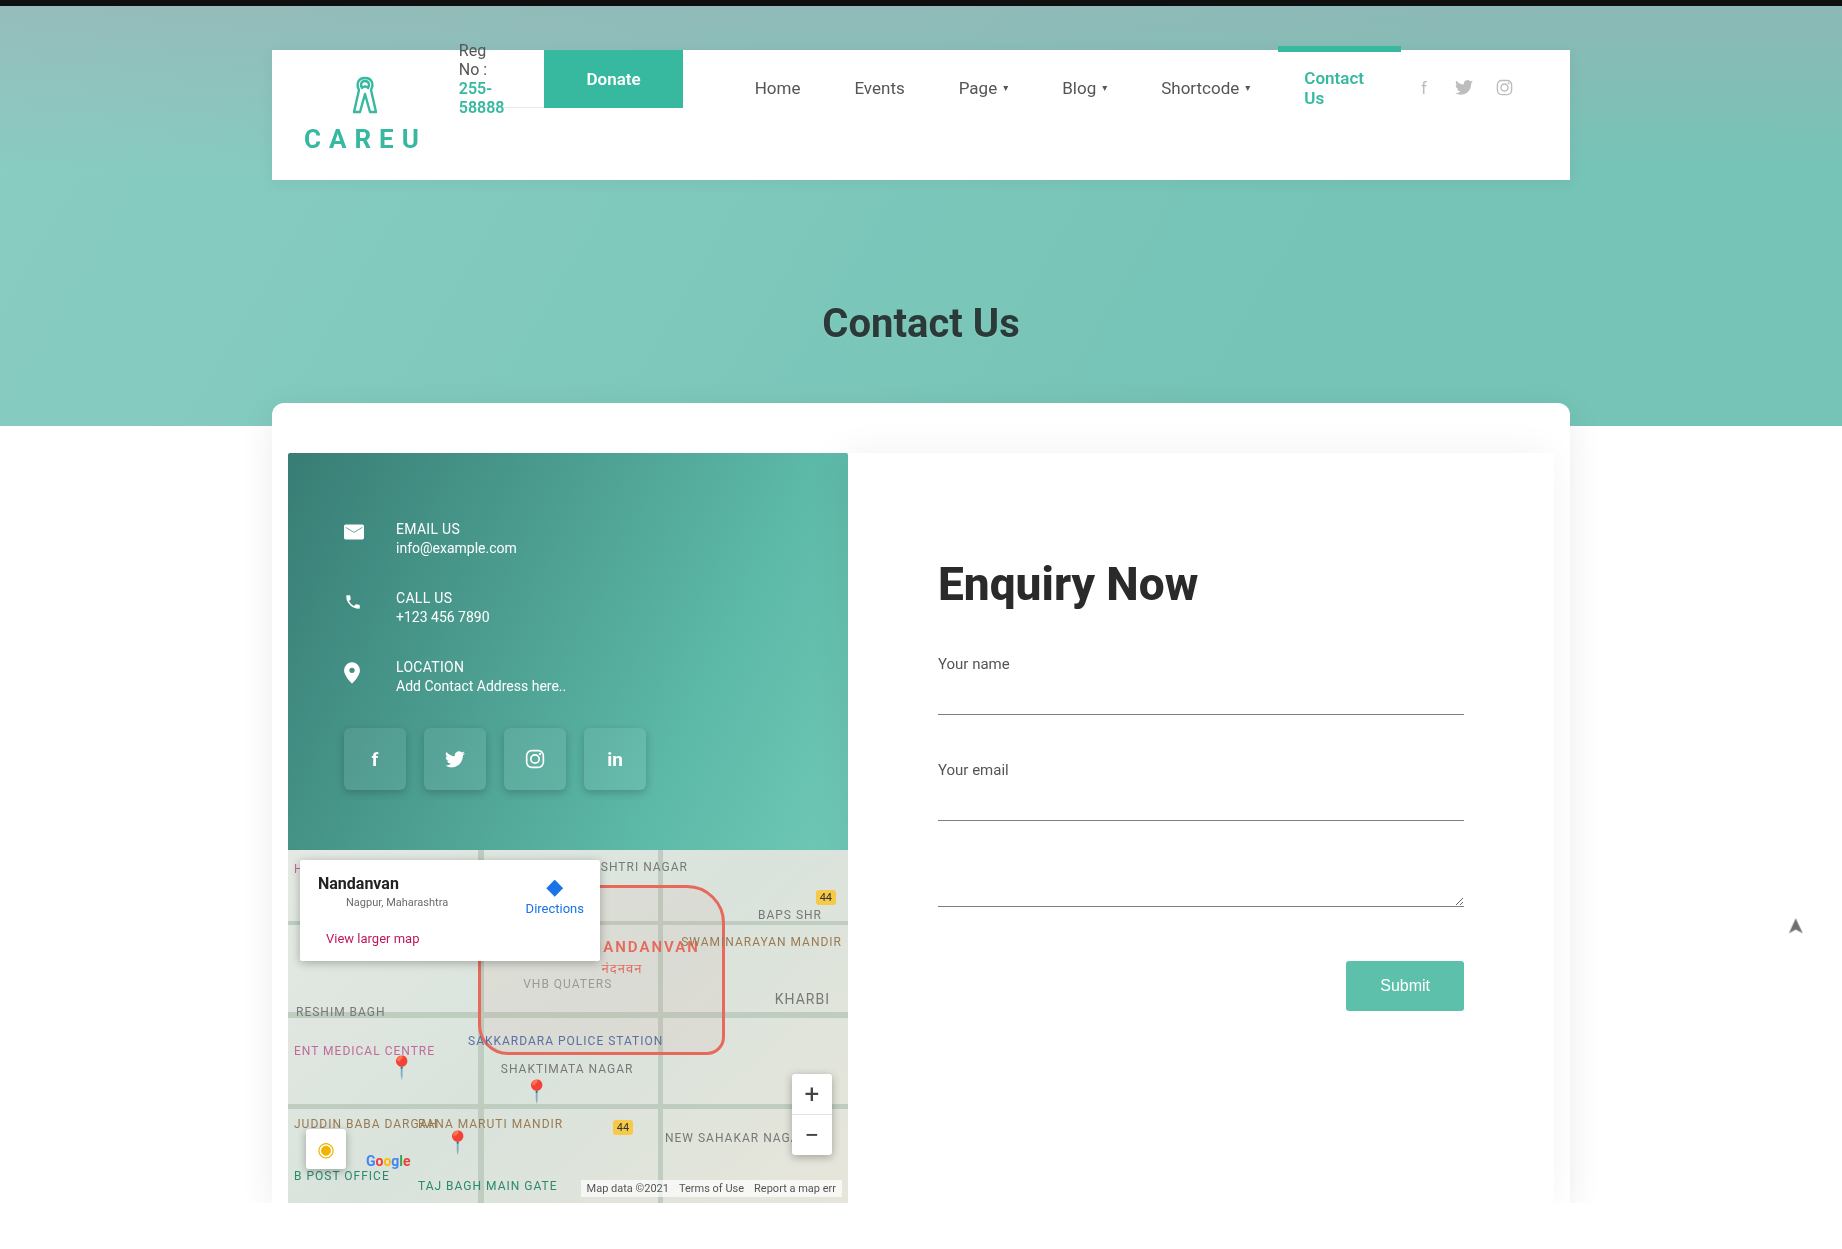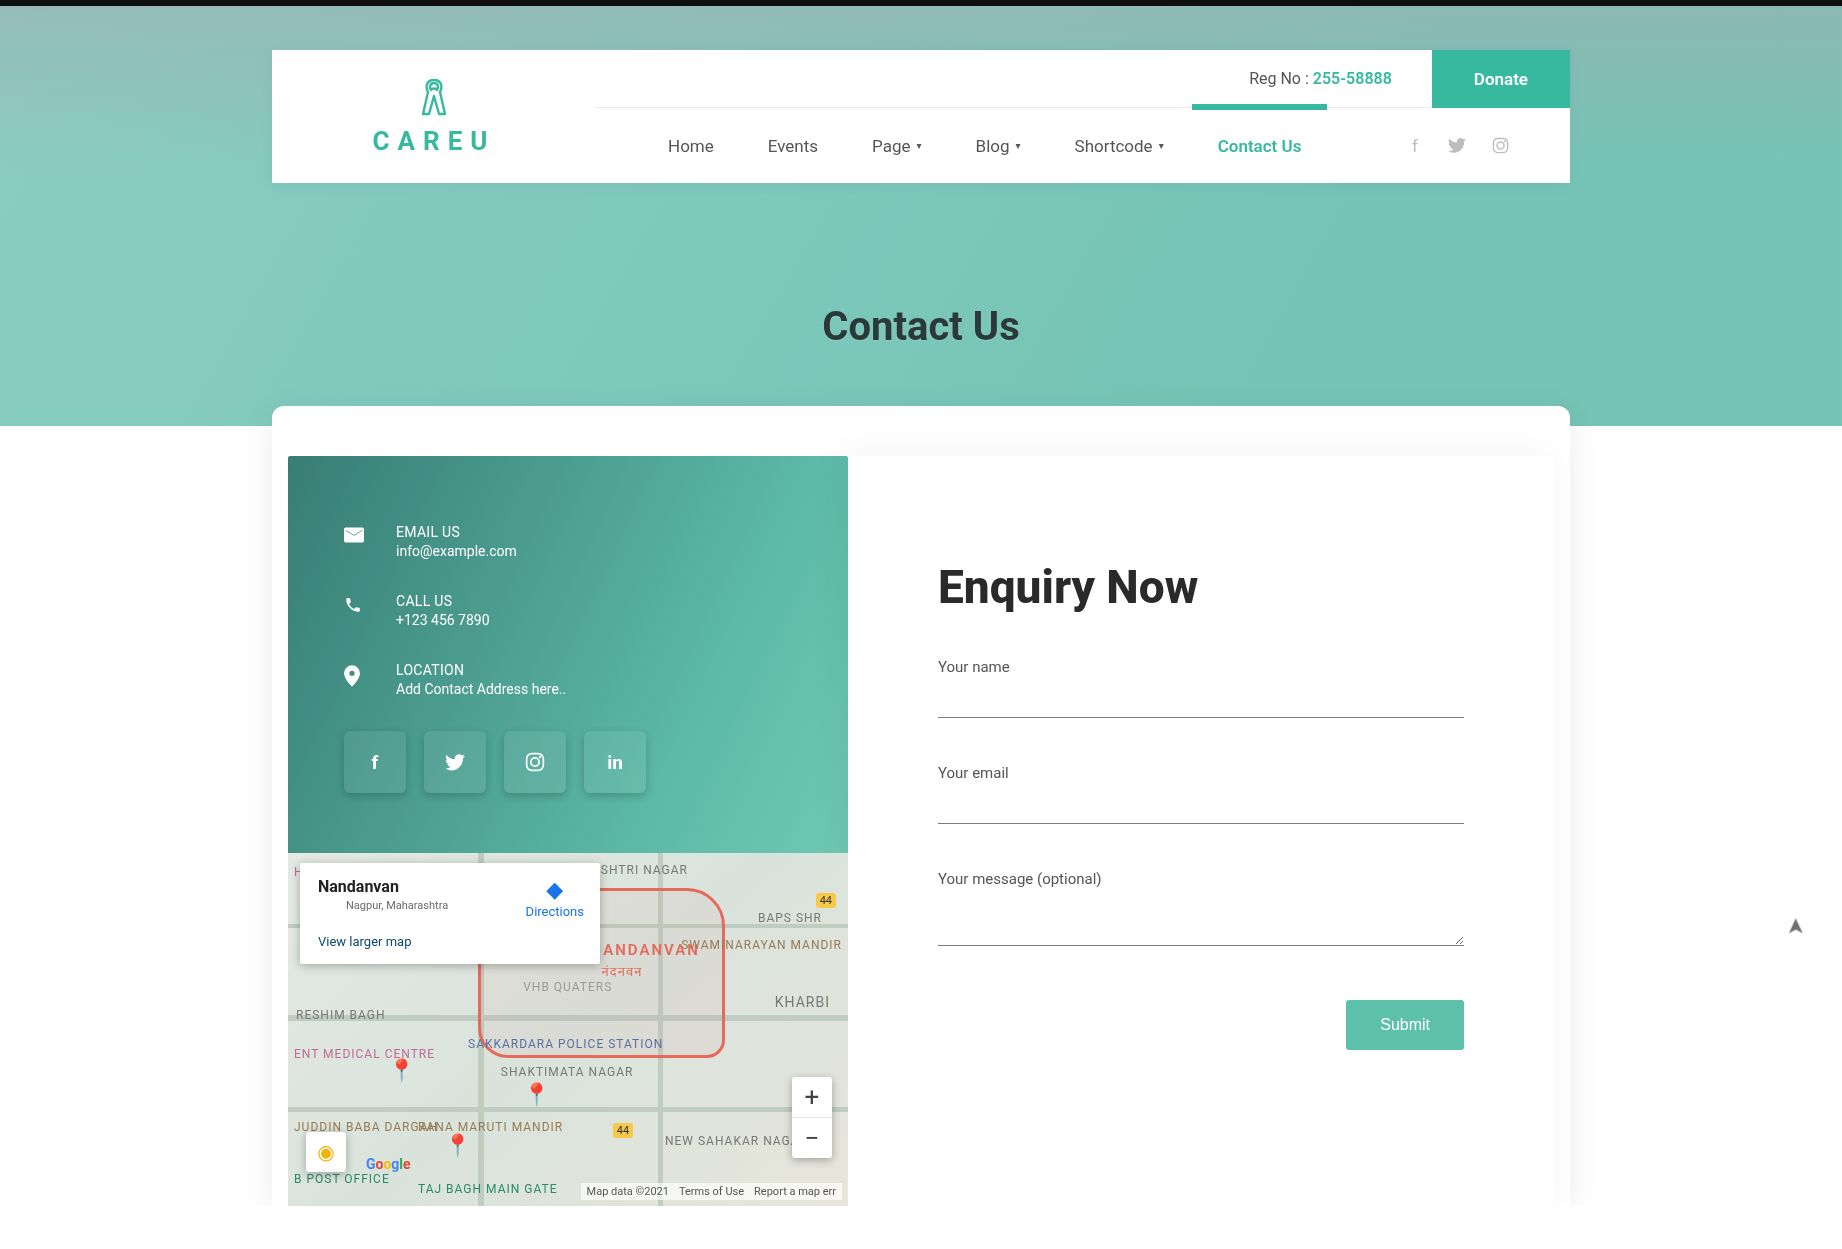--- a/index.html
+++ b/index.html
@@ -50,21 +50,21 @@
   .logo-ribbon {
     width: 30px; height: 40px;
   }
   .logo-text {
     color: #37b9a0;
     letter-spacing: 8px;
     font-size: 26px;
     font-weight: 700;
   }
 
-  .header-right { flex: 1; display: flex; flex-direction: column; }
+  .header-right { flex: 1; display: flex; flex-direction: row; }
 
   .topbar {
     height: 58px;
     display: flex;
     align-items: center;
     justify-content: flex-end;
     border-bottom: 1px solid #eaeaea;
   }
   .regno { font-size: 16px; color: #555; margin-right: 40px; }
   .regno-val { color: #37b9a0; font-weight: 600; }
@@ -194,21 +194,21 @@
 
   .map-infowin {
     position:absolute; left:12px; top:10px;
     background:#fff; border-radius:2px;
     box-shadow: 0 2px 10px rgba(0,0,0,0.28);
     padding: 14px 18px 14px 18px;
     width: 300px;
   }
   .miw-title { font-weight:700; font-size:16px; color:#222; }
   .miw-sub { color:#6b6b6b; font-size:11px; margin-top:3px;margin-left:28px;}
-  .miw-link { color:#0c4a6e; font-size:13px; margin-top:22px; display:inline-block; cursor:pointer;}
+  .miw-link { color:#be185d; font-size:13px; margin-top:22px; display:inline-block; cursor:pointer;margin-left:8px;}
   .miw-dir {
     position:absolute; right:16px; top:14px; text-align:center; cursor:pointer;
   }
   .miw-dir-icon { color:#1a73e8; font-size:22px;}
   .miw-dir-text { color:#1a73e8; font-size:13px; margin-top:2px;}
 
   .map-zoom {
     position:absolute; right:16px; bottom:48px;
     background:#fff; border-radius:3px;
     box-shadow:0 2px 8px rgba(0,0,0,0.3);
@@ -465,21 +465,20 @@
 
         <div class="fld">
           <label class="fld-label">Your name</label>
           <input class="fld-input" type="text" style="">
         </div>
         <div class="fld">
           <label class="fld-label">Your email</label>
           <input class="fld-input" type="text" style="">
         </div>
         <div class="fld">
-          <label class="fld-label">Your message (optional)</label>
           <textarea class="fld-textarea" style=""></textarea>
         </div>
 
         <div class="submit-row">
           <button class="submit-btn">Submit</button>
         </div>
       </div>
 
     </div>
   </div>

